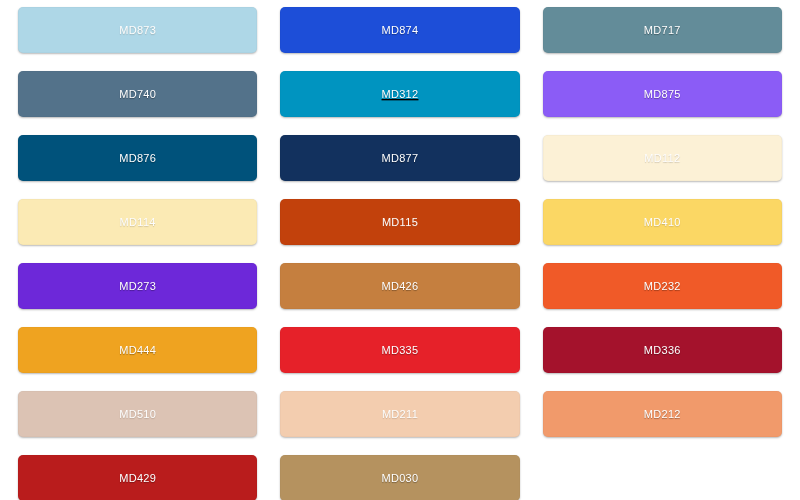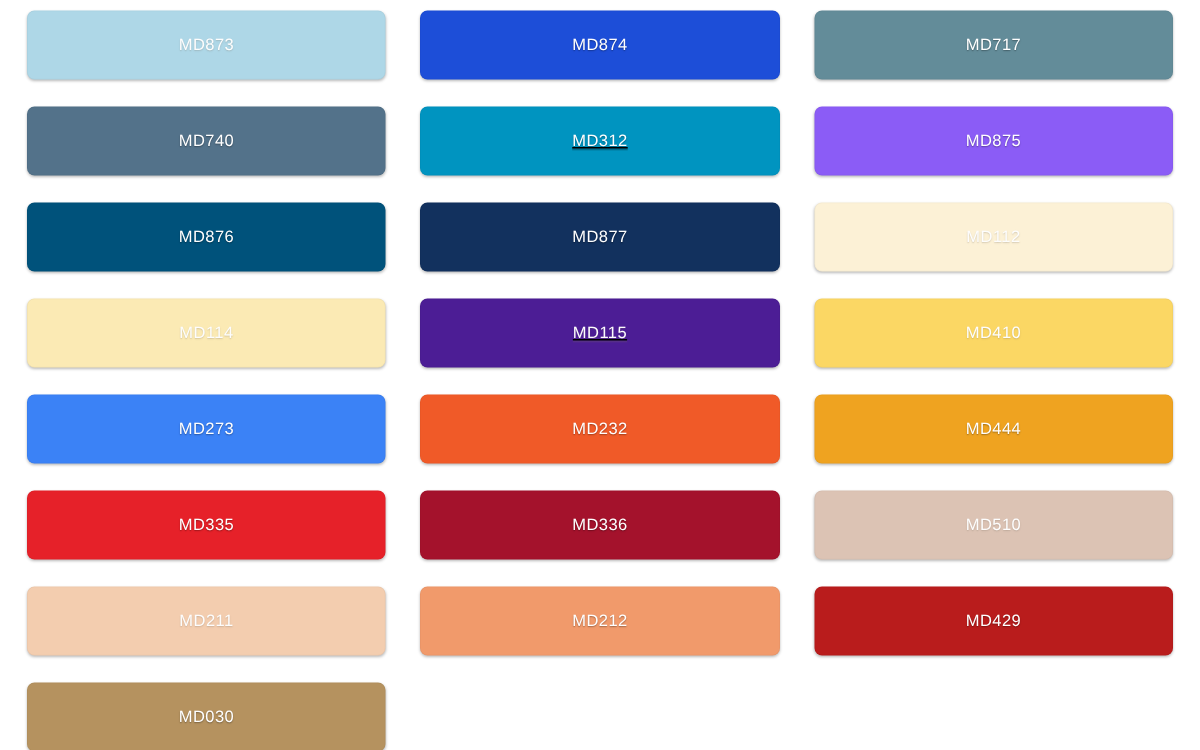--- a/index.html
+++ b/index.html
@@ -85,28 +85,31 @@
     </div>
     <div class="swatch" style="background: rgb(18, 49, 94);">
       <span class="swatch-label">MD877</span>
     </div>
     <div class="swatch light" style="background: rgb(252, 241, 214);">
       <span class="swatch-label">MD112</span>
     </div>
     <div class="swatch light" style="background: rgb(251, 234, 180);">
       <span class="swatch-label">MD114</span>
     </div>
-    <div class="swatch light" style="background: #4c1d95; text-decoration: underline;">
+    <div class="swatch light" style="background: #c2410c;">
       <span class="swatch-label">MD115</span>
     </div>
     <div class="swatch light" style="background: rgb(251, 215, 100);">
       <span class="swatch-label">MD410</span>
     </div>
-    <div class="swatch" style="background: #3b82f6;">
+    <div class="swatch" style="background: #6d28d9;">
       <span class="swatch-label">MD273</span>
+    </div>
+    <div class="swatch" style="background: rgb(197, 127, 63);">
+      <span class="swatch-label">MD426</span>
     </div>
     <div class="swatch" style="background: rgb(240, 90, 40);">
       <span class="swatch-label">MD232</span>
     </div>
     <div class="swatch" style="background: rgb(239, 163, 32);">
       <span class="swatch-label">MD444</span>
     </div>
     <div class="swatch" style="background: rgb(230, 33, 41);">
       <span class="swatch-label">MD335</span>
     </div>

